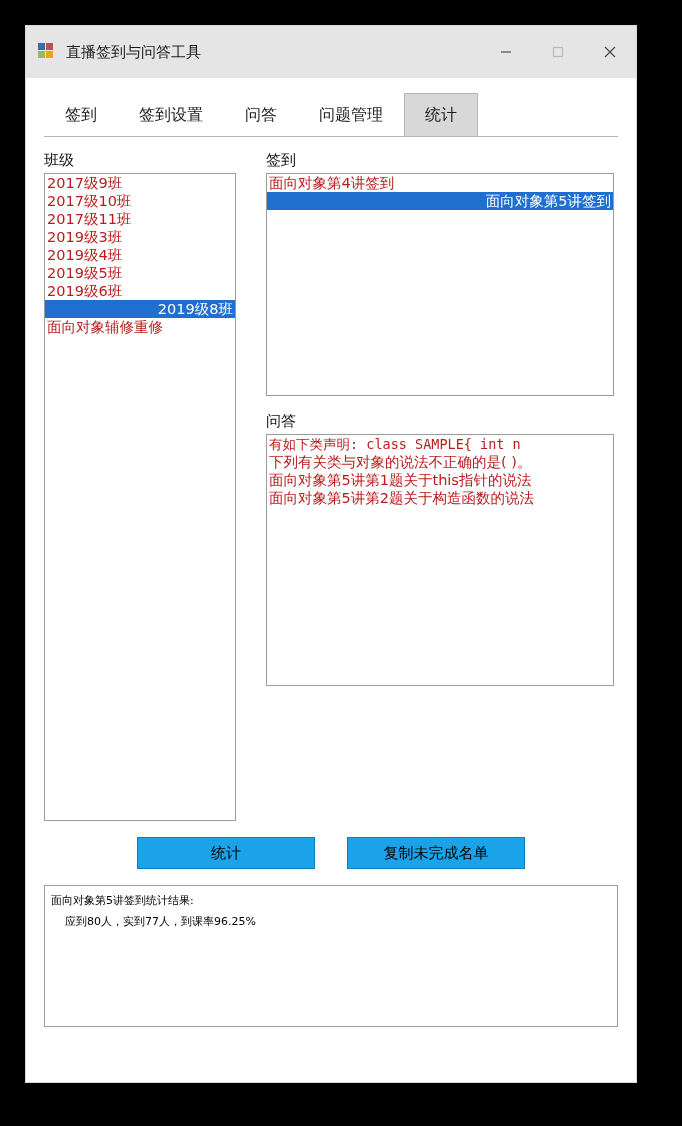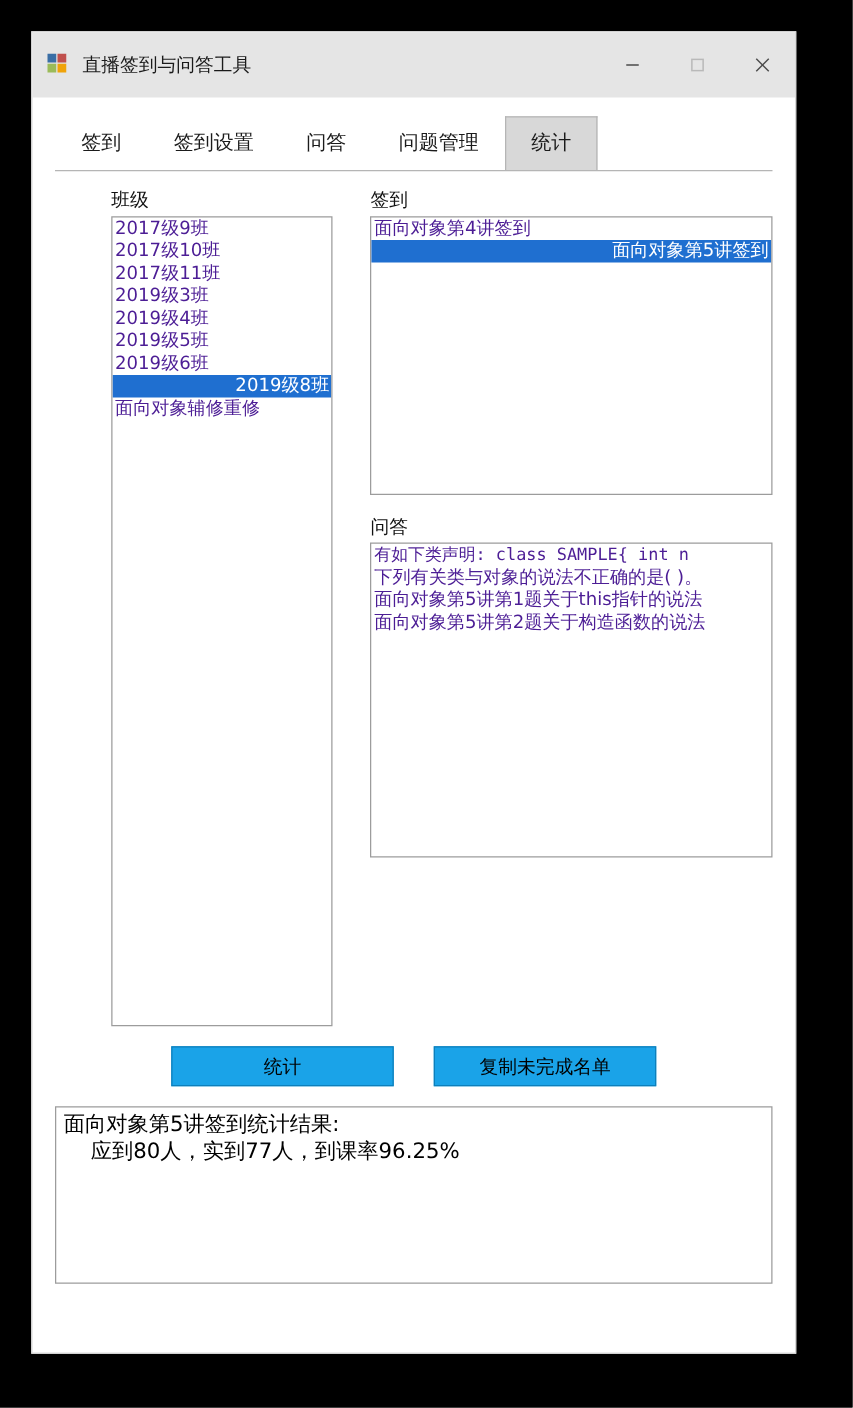--- a/index.html
+++ b/index.html
@@ -105,21 +105,20 @@
     flex: 1;
     padding: 14px 18px 10px 18px;
     display: flex;
     flex-direction: column;
     min-height: 0;
   }
   .panes {
     display: flex;
     gap: 30px;
     flex: none;
-    margin-left: 45px;
   }
   .pane-left { width: 192px; }
   .pane-right { width: 348px; display: flex; flex-direction: column; }
   .group-label {
     font-size: 15px;
     color: #111;
     margin-bottom: 3px;
   }
   .listbox {
     border: 1px solid #9c9c9c;
@@ -129,21 +128,21 @@
     font-family: "DejaVu Sans", sans-serif;
   }
   #class-list { height: 648px; }
   #signin-list { height: 223px; }
   #qa-list { height: 252px; }
   .li {
     font-size: 14.5px;
     line-height: 18px;
     padding: 0 2px;
     white-space: nowrap;
-    color: #4c1d95;
+    color: #b91c1c;
     overflow: hidden;
   }
   .li.sel {
     background: #1f6fd0;
     color: #ffffff;
     text-align: right;
   }
   .pane-right .group-label.second { margin-top: 16px; }
   .mono-li {
     font-family: "DejaVu Sans Mono", monospace;
@@ -173,21 +172,21 @@
   .result-box {
     margin-top: 16px;
     border: 1px solid #9c9c9c;
     background: #ffffff;
     height: 142px;
     padding: 4px 6px;
     box-sizing: border-box;
     overflow: hidden;
   }
   .result-line {
-    font-size: 17px;
+    font-size: 11px;
     line-height: 21px;
     color: #000;
     white-space: pre;
     font-family: "DejaVu Sans", sans-serif;
   }
 </style>
 </head>
 <body>
 
 <div id="app-window">

